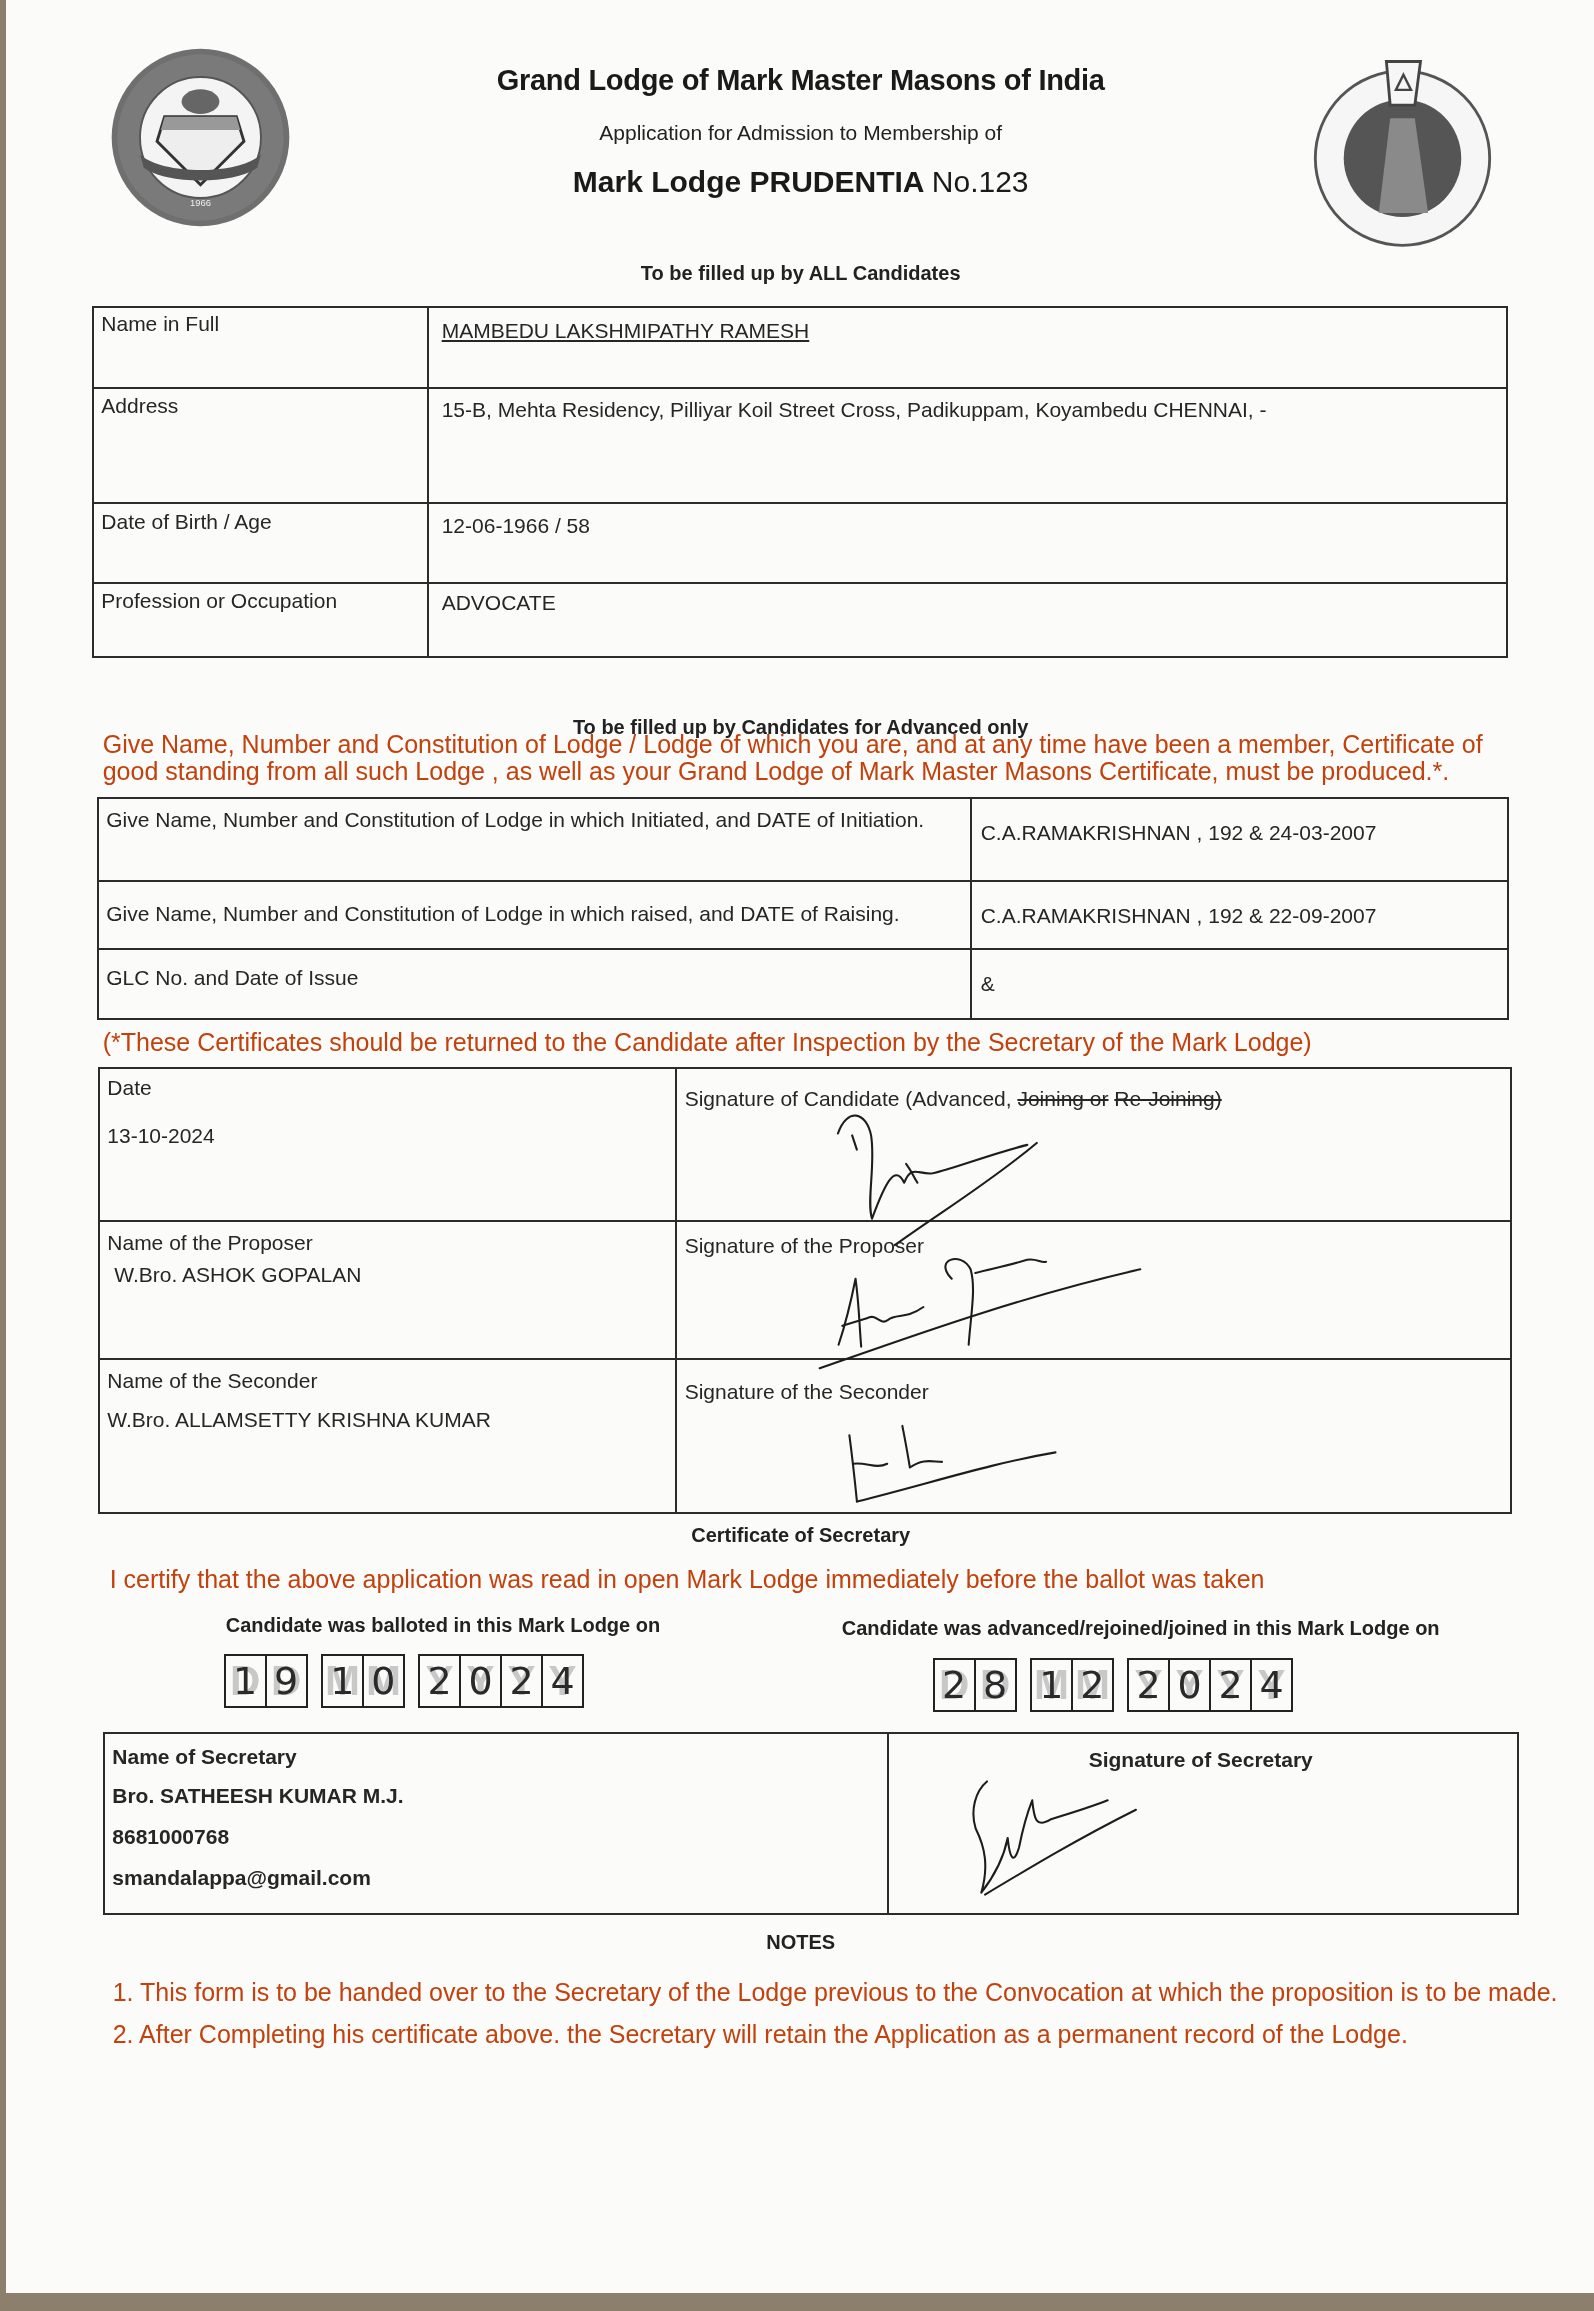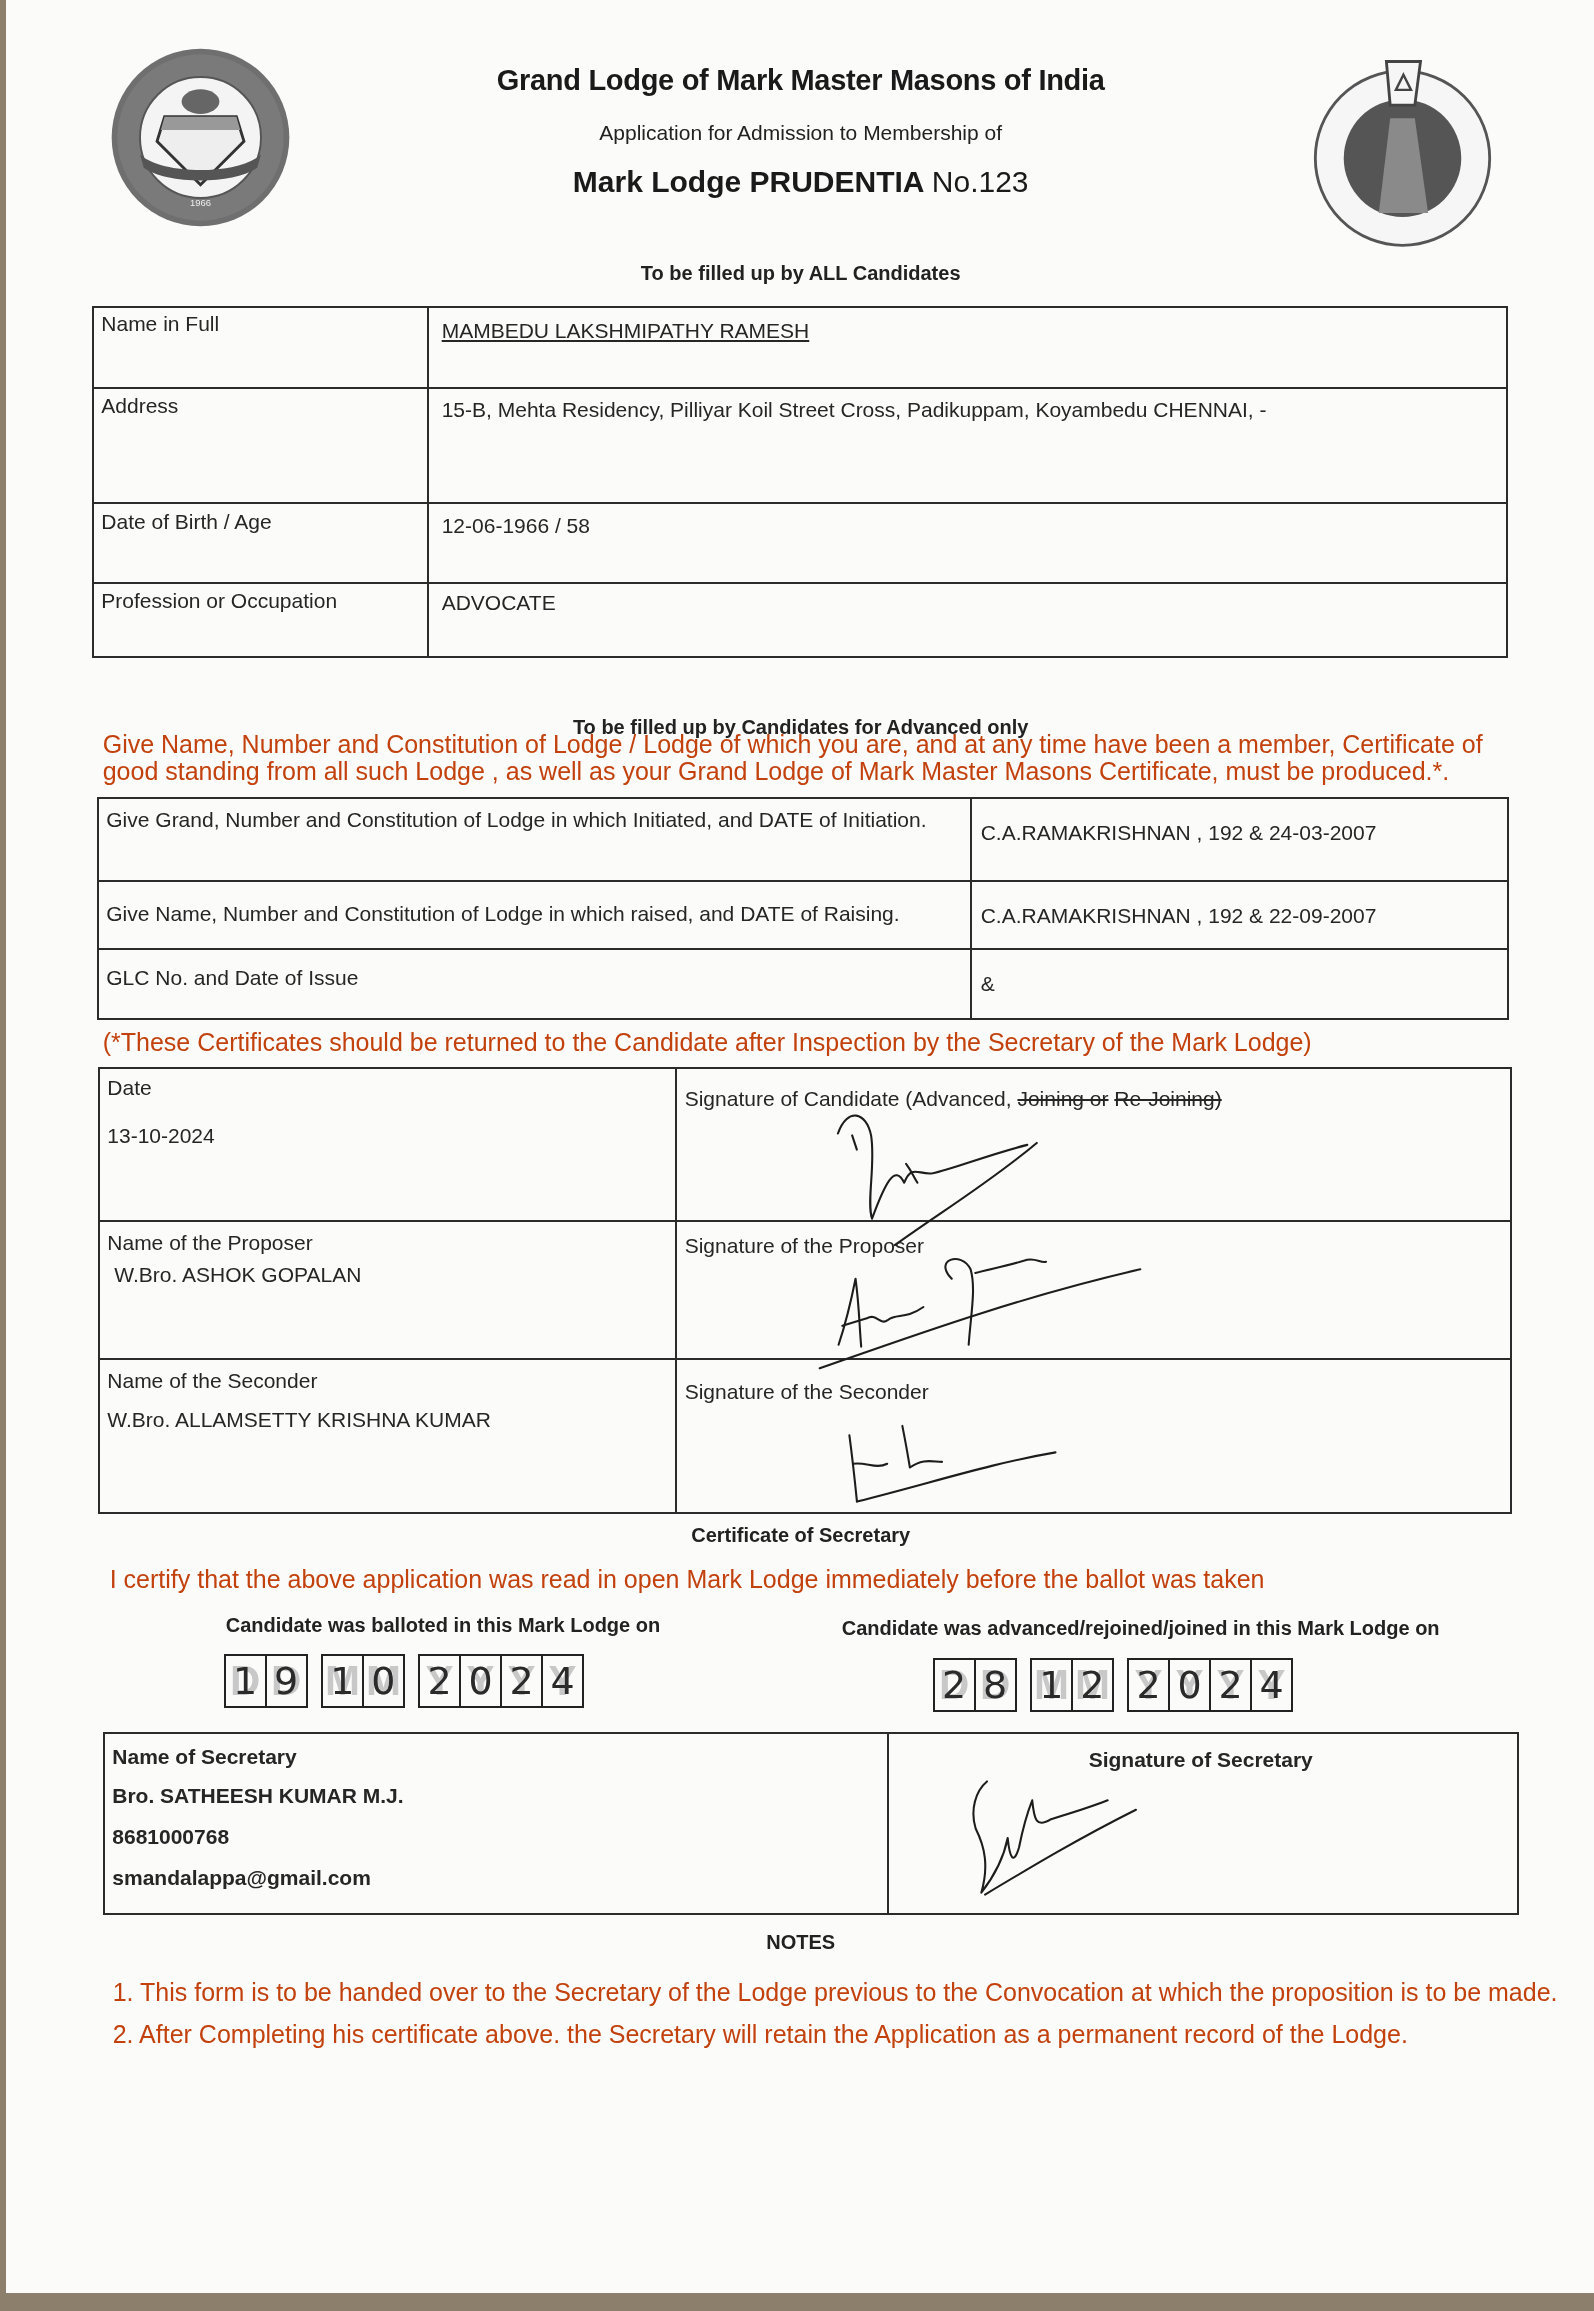--- a/index.html
+++ b/index.html
@@ -91,21 +91,21 @@
       <div class="cell-text" style="left:348px;top:5.7px;">ADVOCATE</div>
     </div>
   </div>
 
   <div class="abs center t-head" style="left:322px;width:946px;top:700px;margin-top:16px;">To be filled up by Candidates for Advanced only</div>
   <div class="abs t-body" style="left:97px;width:1401px;top:731px;line-height:27.4px;">Give Name, Number and Constitution of Lodge / Lodge of which you are, and at any time have been a member, Certificate of good standing from all such Lodge , as well as your Grand Lodge of Mark Master Masons Certificate, must be produced.*.</div>
 
   <div class="tbl" style="left:91px;top:797px;width:1412px;height:223px;">
     <div class="vline" style="left:871px;"></div>
     <div class="row" style="top:0;height:83px;">
-      <div class="cell-text justify" style="left:7.6px;top:7.6px;width:852px;">Give Grand, Number and Constitution of Lodge in which Initiated, and DATE of Initiation.</div>
+      <div class="cell-text justify" style="left:7.6px;top:7.6px;width:852px;">Give Name, Number and Constitution of Lodge in which Initiated, and DATE of Initiation.</div>
       <div class="cell-text" style="left:882px;top:21px;">C.A.RAMAKRISHNAN , 192 &amp; 24-03-2007</div>
     </div>
     <div class="row" style="top:83px;height:68px;">
       <div class="cell-text" style="left:7.6px;top:19px;">Give Name, Number and Constitution of Lodge in which raised, and DATE of Raising.</div>
       <div class="cell-text" style="left:882px;top:21px;">C.A.RAMAKRISHNAN , 192 &amp; 22-09-2007</div>
     </div>
     <div class="row last" style="top:151px;height:68px;">
       <div class="cell-text" style="left:7.6px;top:15px;">GLC No. and Date of Issue</div>
       <div class="cell-text" style="left:882px;top:21px;">&amp;</div>
     </div>

